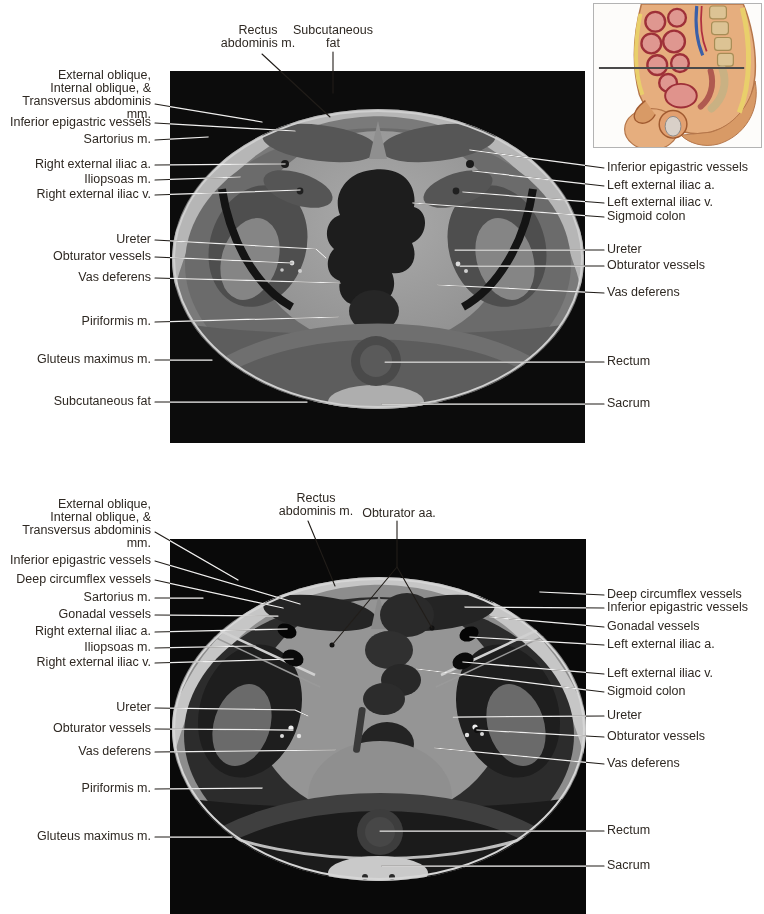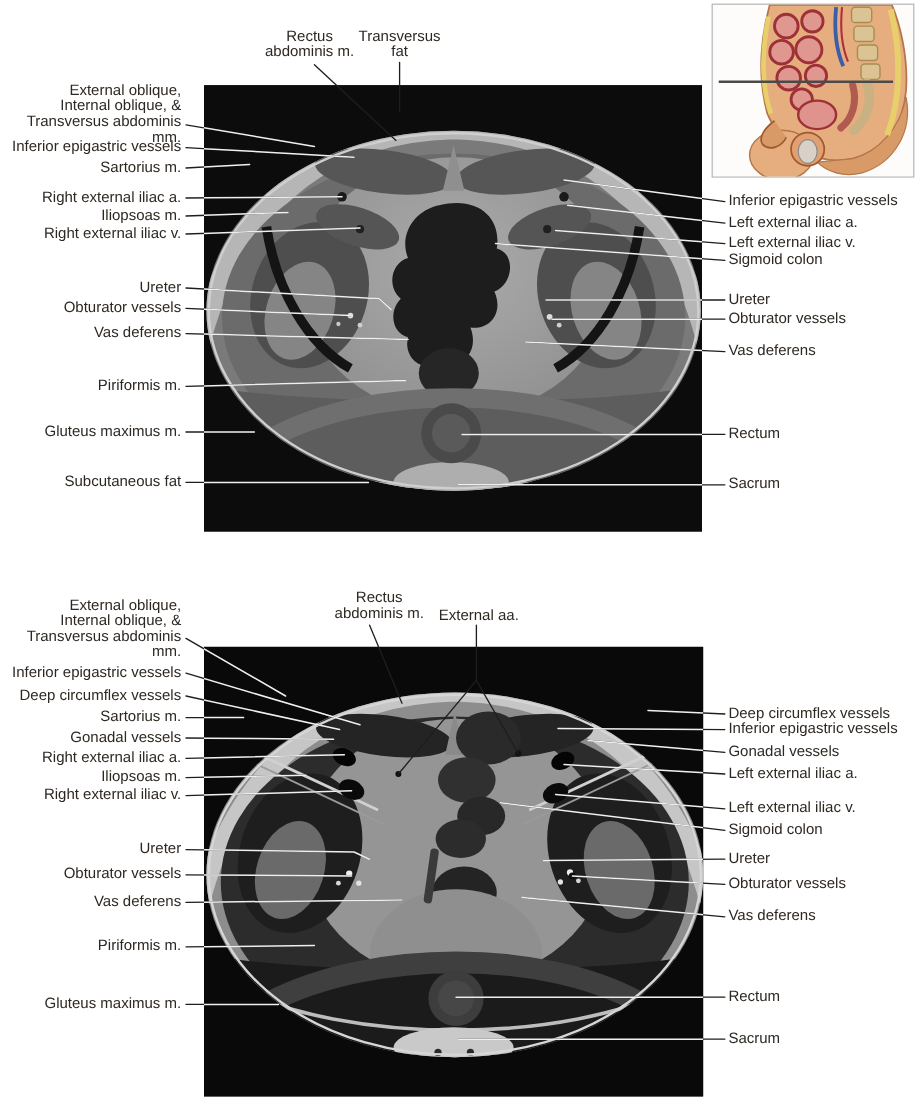--- a/index.html
+++ b/index.html
@@ -282,21 +282,21 @@
       <div class="label" style="top: 173px; right: 613px; text-align: right;">Iliopsoas m.</div>
       <div class="label" style="top: 188px; right: 613px; text-align: right;">Right external iliac v.</div>
       <div class="label" style="top: 233px; right: 613px; text-align: right;">Ureter</div>
       <div class="label" style="top: 250px; right: 613px; text-align: right;">Obturator vessels</div>
       <div class="label" style="top: 271px; right: 613px; text-align: right;">Vas deferens</div>
       <div class="label" style="top: 315px; right: 613px; text-align: right;">Piriformis m.</div>
       <div class="label" style="top: 353px; right: 613px; text-align: right;">Gluteus maximus m.</div>
       <div class="label" style="top: 395px; right: 613px; text-align: right;">Subcutaneous fat</div>
       <div class="label" style="top: 24px; left: 258px; transform: translateX(-50%); text-align: center;">Rectus
 abdominis m.</div>
-      <div class="label" style="top: 24px; left: 333px; transform: translateX(-50%); text-align: center;">Transversus
+      <div class="label" style="top: 24px; left: 333px; transform: translateX(-50%); text-align: center;">Subcutaneous
 fat</div>
       <div class="label" style="top: 161px; left: 607px;">Inferior epigastric vessels</div>
       <div class="label" style="top: 179px; left: 607px;">Left external iliac a.</div>
       <div class="label" style="top: 196px; left: 607px;">Left external iliac v.</div>
       <div class="label" style="top: 210px; left: 607px;">Sigmoid colon</div>
       <div class="label" style="top: 243px; left: 607px;">Ureter</div>
       <div class="label" style="top: 259px; left: 607px;">Obturator vessels</div>
       <div class="label" style="top: 286px; left: 607px;">Vas deferens</div>
       <div class="label" style="top: 355px; left: 607px;">Rectum</div>
       <div class="label" style="top: 397px; left: 607px;">Sacrum</div>
@@ -310,21 +310,21 @@
       <div class="label" style="top: 625px; right: 613px; text-align: right;">Right external iliac a.</div>
       <div class="label" style="top: 641px; right: 613px; text-align: right;">Iliopsoas m.</div>
       <div class="label" style="top: 656px; right: 613px; text-align: right;">Right external iliac v.</div>
       <div class="label" style="top: 701px; right: 613px; text-align: right;">Ureter</div>
       <div class="label" style="top: 722px; right: 613px; text-align: right;">Obturator vessels</div>
       <div class="label" style="top: 745px; right: 613px; text-align: right;">Vas deferens</div>
       <div class="label" style="top: 782px; right: 613px; text-align: right;">Piriformis m.</div>
       <div class="label" style="top: 830px; right: 613px; text-align: right;">Gluteus maximus m.</div>
       <div class="label" style="top: 492px; left: 316px; transform: translateX(-50%); text-align: center;">Rectus
 abdominis m.</div>
-      <div class="label" style="top: 507px; left: 399px; transform: translateX(-50%); text-align: center;">External aa.</div>
+      <div class="label" style="top: 507px; left: 399px; transform: translateX(-50%); text-align: center;">Obturator aa.</div>
       <div class="label" style="top: 588px; left: 607px;">Deep circumflex vessels</div>
       <div class="label" style="top: 601px; left: 607px;">Inferior epigastric vessels</div>
       <div class="label" style="top: 620px; left: 607px;">Gonadal vessels</div>
       <div class="label" style="top: 638px; left: 607px;">Left external iliac a.</div>
       <div class="label" style="top: 667px; left: 607px;">Left external iliac v.</div>
       <div class="label" style="top: 685px; left: 607px;">Sigmoid colon</div>
       <div class="label" style="top: 709px; left: 607px;">Ureter</div>
       <div class="label" style="top: 730px; left: 607px;">Obturator vessels</div>
       <div class="label" style="top: 757px; left: 607px;">Vas deferens</div>
       <div class="label" style="top: 824px; left: 607px;">Rectum</div>

